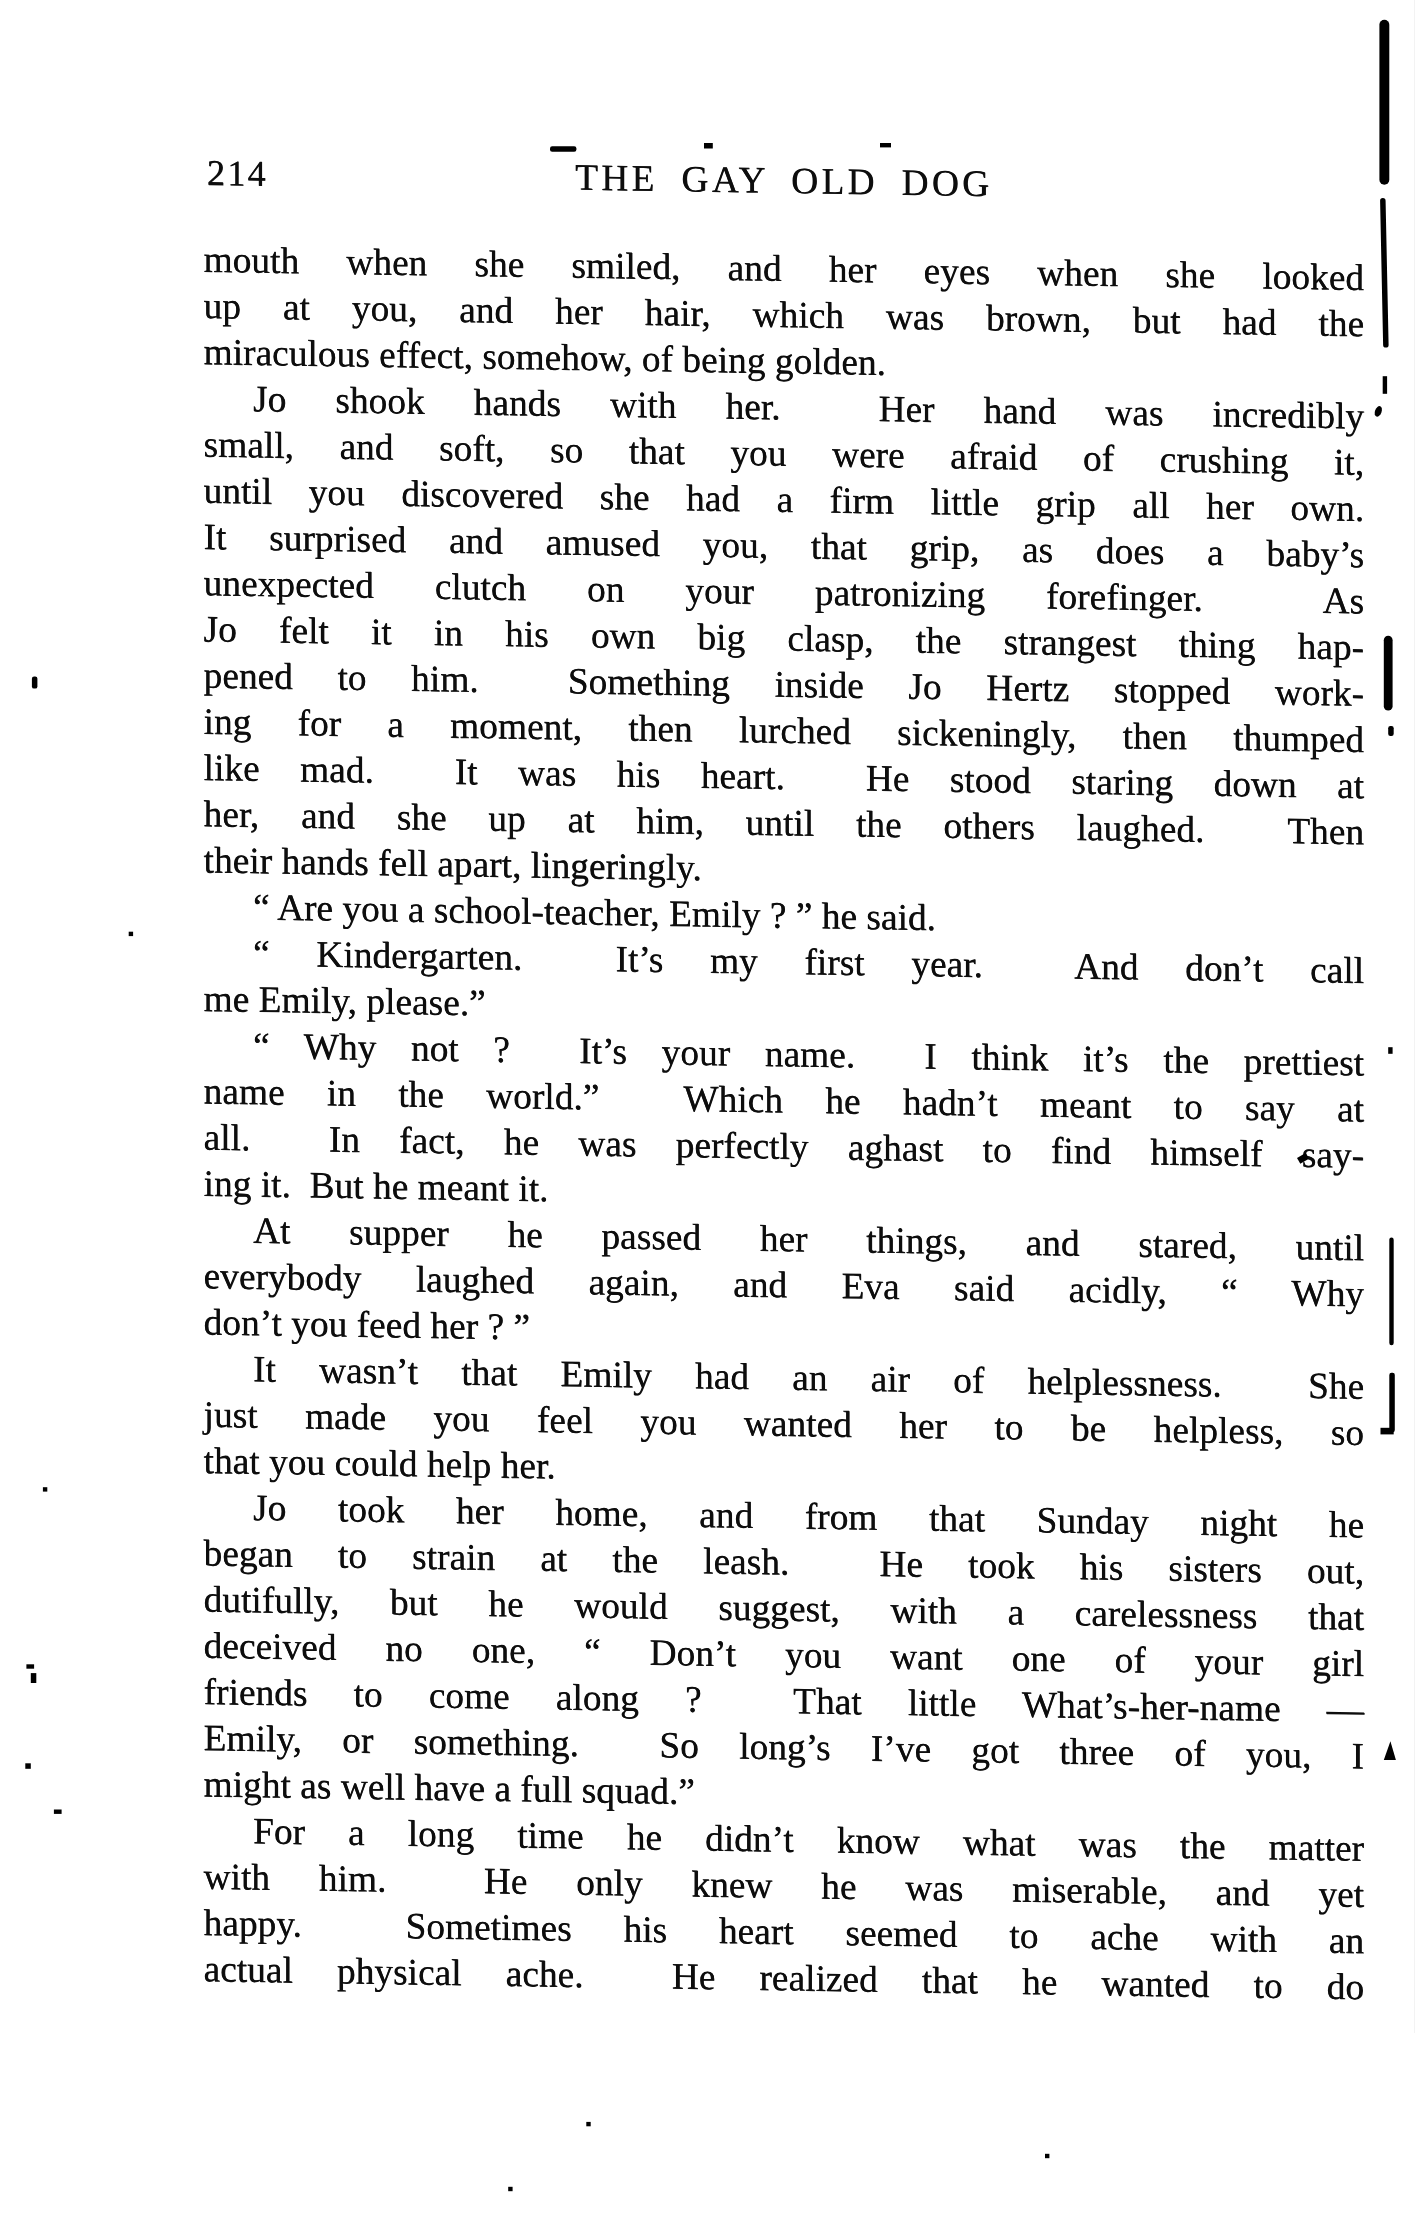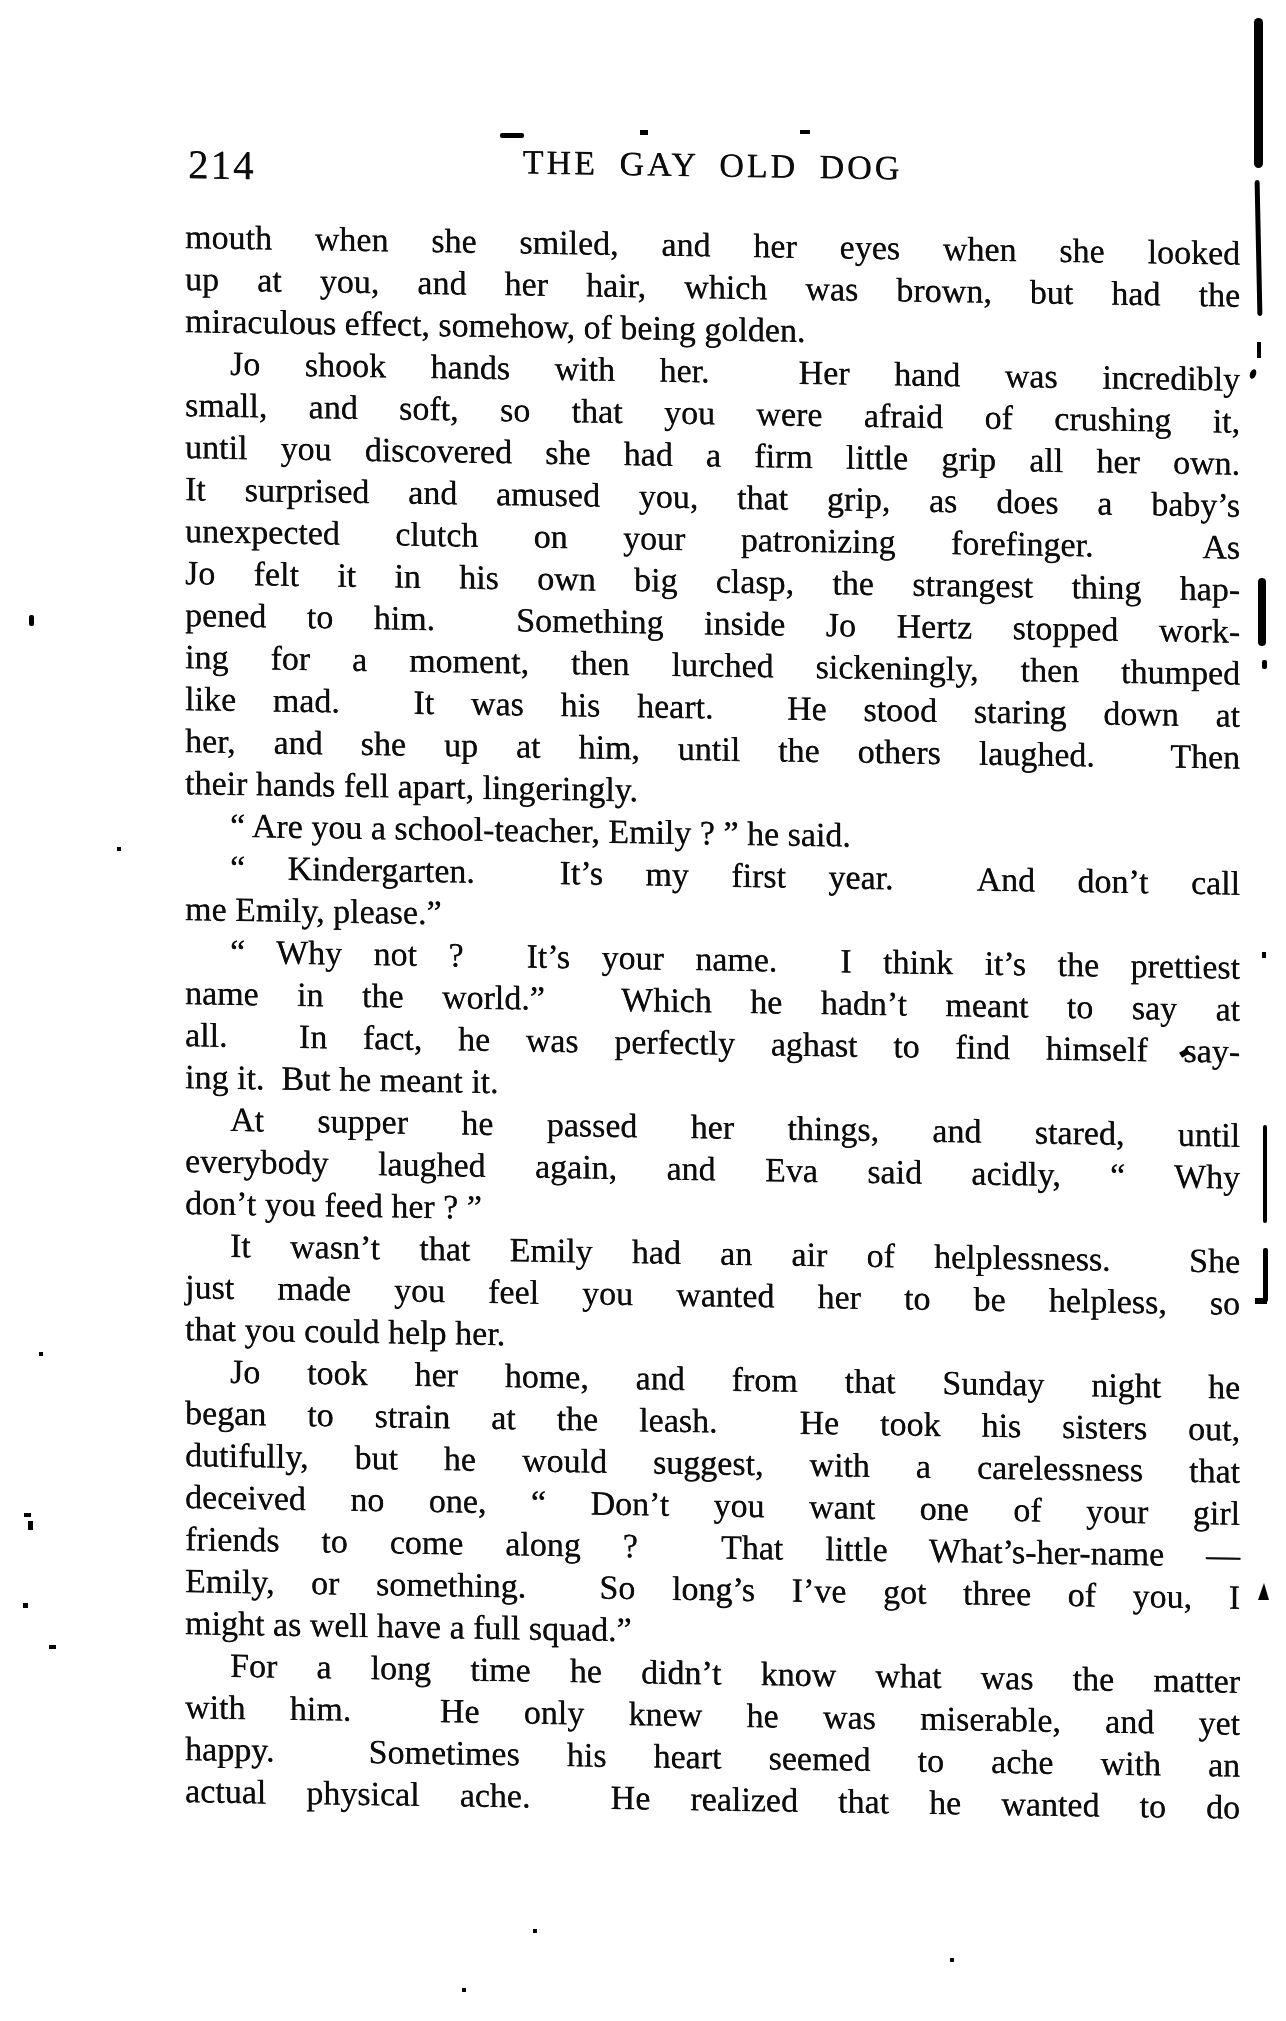--- a/index.html
+++ b/index.html
@@ -8,21 +8,21 @@
     background:#ffffff; overflow:hidden;
     font-family:"Liberation Serif","DejaVu Serif",serif;
     color:#0d0d0d;
   }
   .content {
     position:absolute; left:0; top:0; width:1286px; height:2021px;
     transform:skewY(0.9deg); transform-origin:185px 0;
   }
   .pagenum {
     position:absolute; left:188px; top:140px;
-    font-size:41px; letter-spacing:2px;
+    font-size:33px; letter-spacing:2px;
     text-shadow:0.3px 0.3px 0 #1a1a1a;
   }
   .booktitle {
     position:absolute; left:185px; top:138px; width:1055px;
     text-align:center; font-size:34px;
     letter-spacing:3px; word-spacing:10px;
     text-shadow:0.3px 0.3px 0 #1a1a1a;
   }
   .bodytext {
     position:absolute; left:185px; top:216px; width:1055px;

